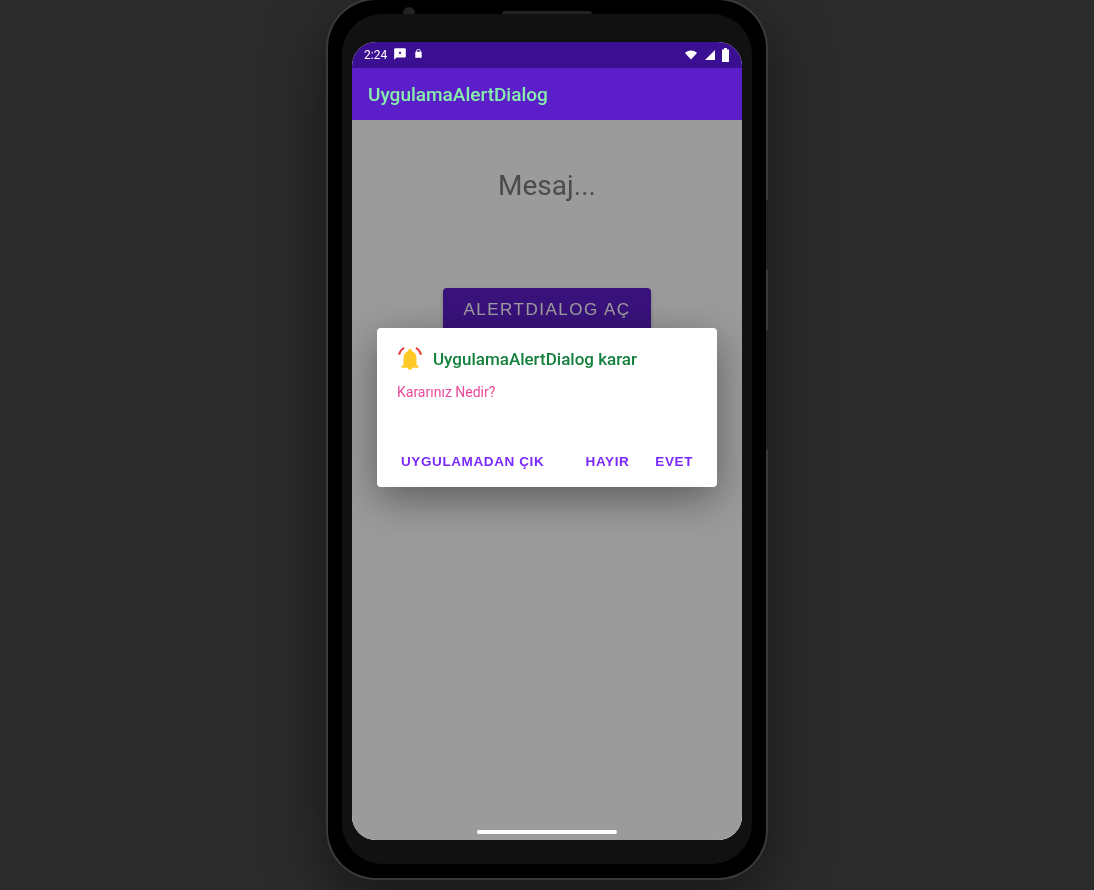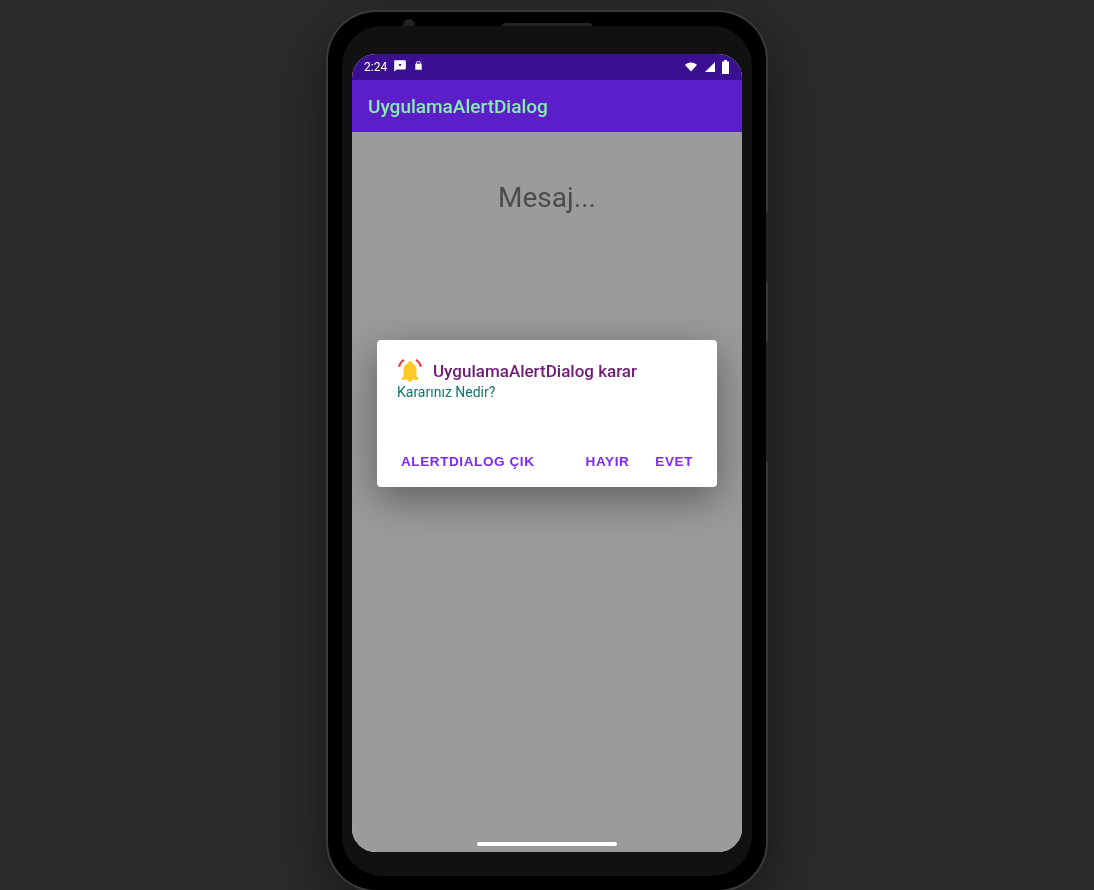--- a/index.html
+++ b/index.html
@@ -1,16 +1,16 @@
 <!DOCTYPE html>
 <html><head>
 <meta charset="utf-8">
 <style>
   html,body{margin:0;padding:0;background:#2b2b2b;font-family:Roboto,Arial,sans-serif;}
-  .stage{width:1094px;height:890px;position:relative;display:flex;align-items:flex-end;justify-content:center;}
+  .stage{width:1094px;height:890px;position:relative;display:flex;align-items:flex-start;justify-content:center;}
   .phone-frame{
     width:410px;height:850px;background:#000;border-radius:48px;position:relative;
     box-shadow:0 0 0 2px #3a3a3a, 0 20px 60px rgba(0,0,0,.5);
     padding:14px;
   }
   .phone-inner{
     width:100%;height:100%;background:#111;border-radius:40px;position:relative;overflow:hidden;
   }
   .screen{
     position:absolute;top:28px;left:10px;right:10px;bottom:24px;
@@ -47,22 +47,22 @@
   .nav-pill{width:140px;height:4px;background:#fff;border-radius:2px;}
   .scrim{
     position:absolute;top:78px;left:0;right:0;bottom:0;background:rgba(0,0,0,.38);
     display:flex;align-items:flex-start;justify-content:center;padding-top:208px;
   }
   .dialog{
     width:300px;background:#fff;border-radius:4px;box-shadow:0 12px 40px rgba(0,0,0,.4);
     padding:18px 20px 10px 20px;
   }
   .dialog-header{display:flex;align-items:center;gap:10px;}
-  .dialog-title{font-size:17px;font-weight:500;color:#701a75;}
-  .dialog-msg{font-size:14px;color:#0f766e;}
+  .dialog-title{font-size:17px;font-weight:500;color:#15803d;}
+  .dialog-msg{font-size:14px;color:#ec4899;margin-top:12px;}
   .dialog-actions{display:flex;justify-content:flex-end;gap:18px;margin-top:46px;align-items:center;}
   .dialog-actions .neutral{margin-right:auto;}
   .dialog-btn{
     background:none;border:none;color:#7a29ff;font-size:13.5px;font-weight:600;
     letter-spacing:.6px;cursor:pointer;padding:8px 4px;
   }
   .bell-icon{width:26px;height:26px;}
 </style>
 </head>
 <body>
@@ -109,36 +109,37 @@
             </span>
           </div>
         </div>
 
         <div class="app-bar">
           <span>UygulamaAlertDialog</span>
         </div>
 
         <div class="content">
           <div class="mesaj">Mesaj...</div>
+          <button class="open-btn">ALERTDIALOG AÇ</button>
         </div>
 
         <div class="scrim">
           <div class="dialog">
             <div class="dialog-header">
               <span class="bell-icon">
                 <svg viewBox="0 0 48 48" width="26" height="26">
                   <path fill="#ffca28" d="M24 44a4 4 0 0 0 4-4h-8a4 4 0 0 0 4 4zm12-10V22c0-6.1-3.3-11.2-9-12.6V8a3 3 0 0 0-6 0v1.4C15.3 10.8 12 15.9 12 22v12l-4 4v2h32v-2l-4-4z"></path>
                   <path fill="#e53935" d="M6 16c1-5 4-9 8-11l-2-3C7 5 3 10 2 16h4zm36 0h4c-1-6-5-11-10-14l-2 3c4 2 7 6 8 11z"></path>
                 </svg>
               </span>
               <span class="dialog-title">UygulamaAlertDialog karar</span>
             </div>
             <div class="dialog-msg">Kararınız Nedir?</div>
             <div class="dialog-actions">
-              <button class="dialog-btn neutral">ALERTDIALOG ÇIK</button>
+              <button class="dialog-btn neutral">UYGULAMADAN ÇIK</button>
               <button class="dialog-btn">HAYIR</button>
               <button class="dialog-btn">EVET</button>
             </div>
           </div>
         </div>
 
         <div class="nav-bar">
           <div class="nav-pill"></div>
         </div>
 

